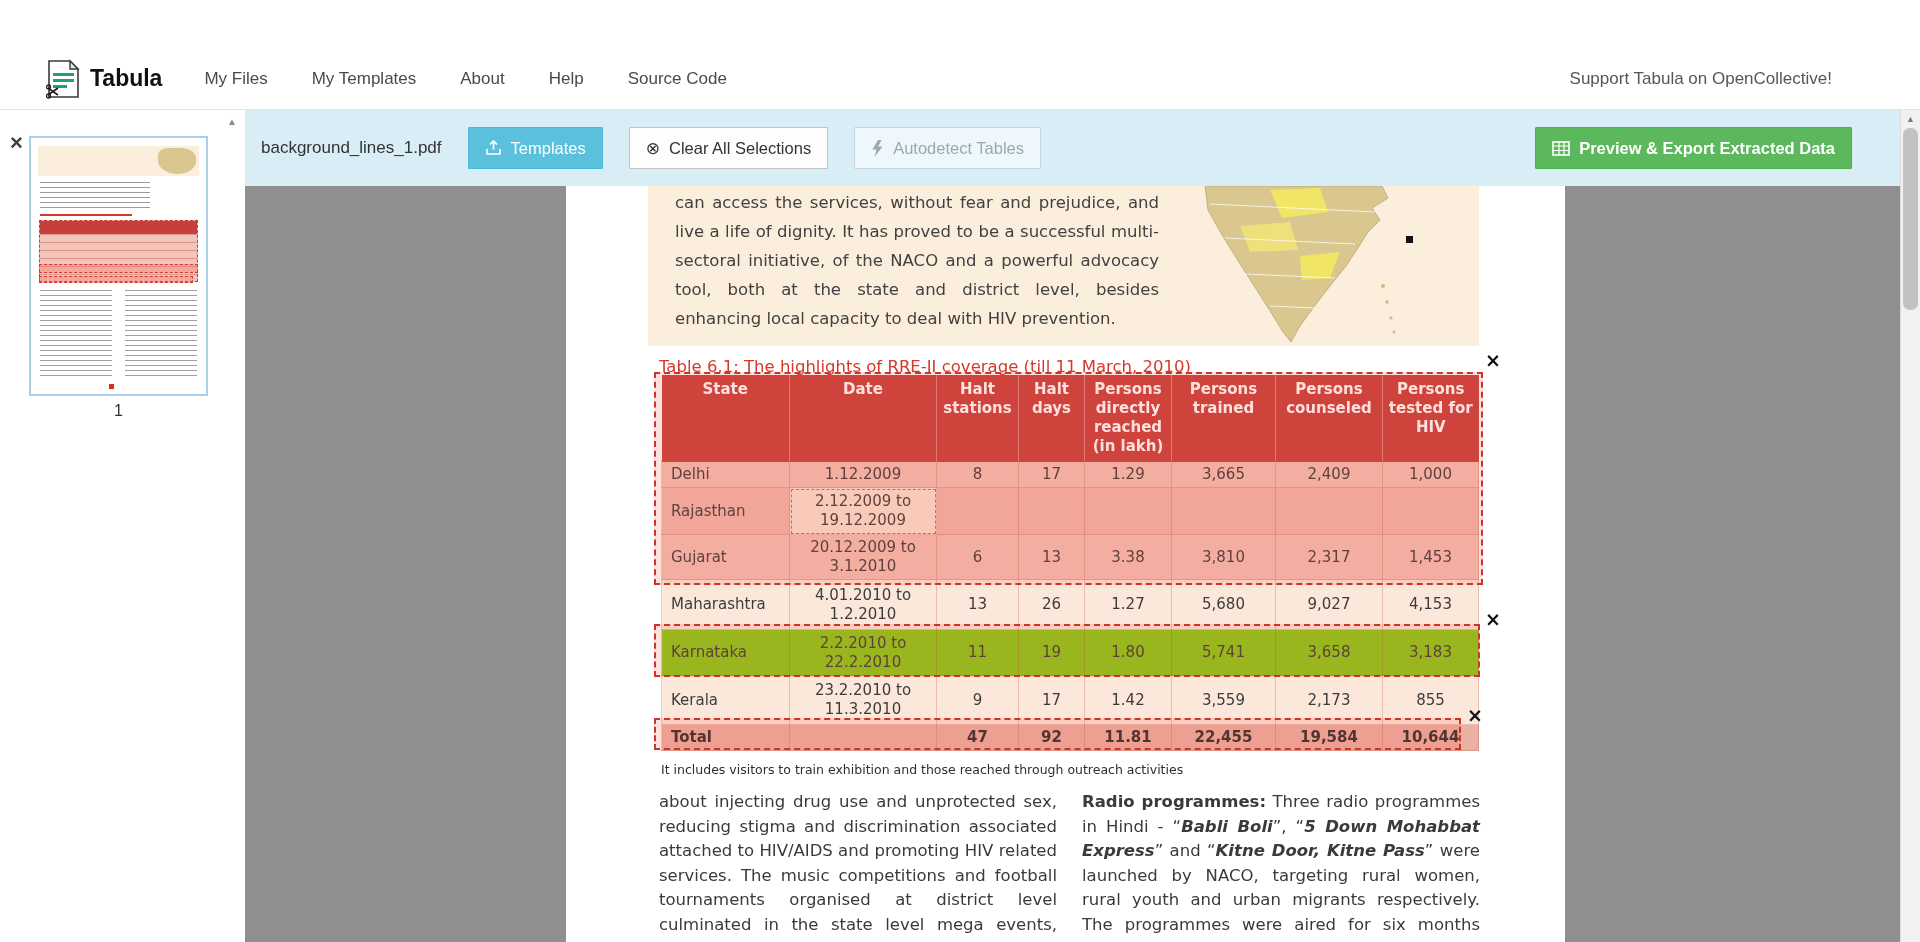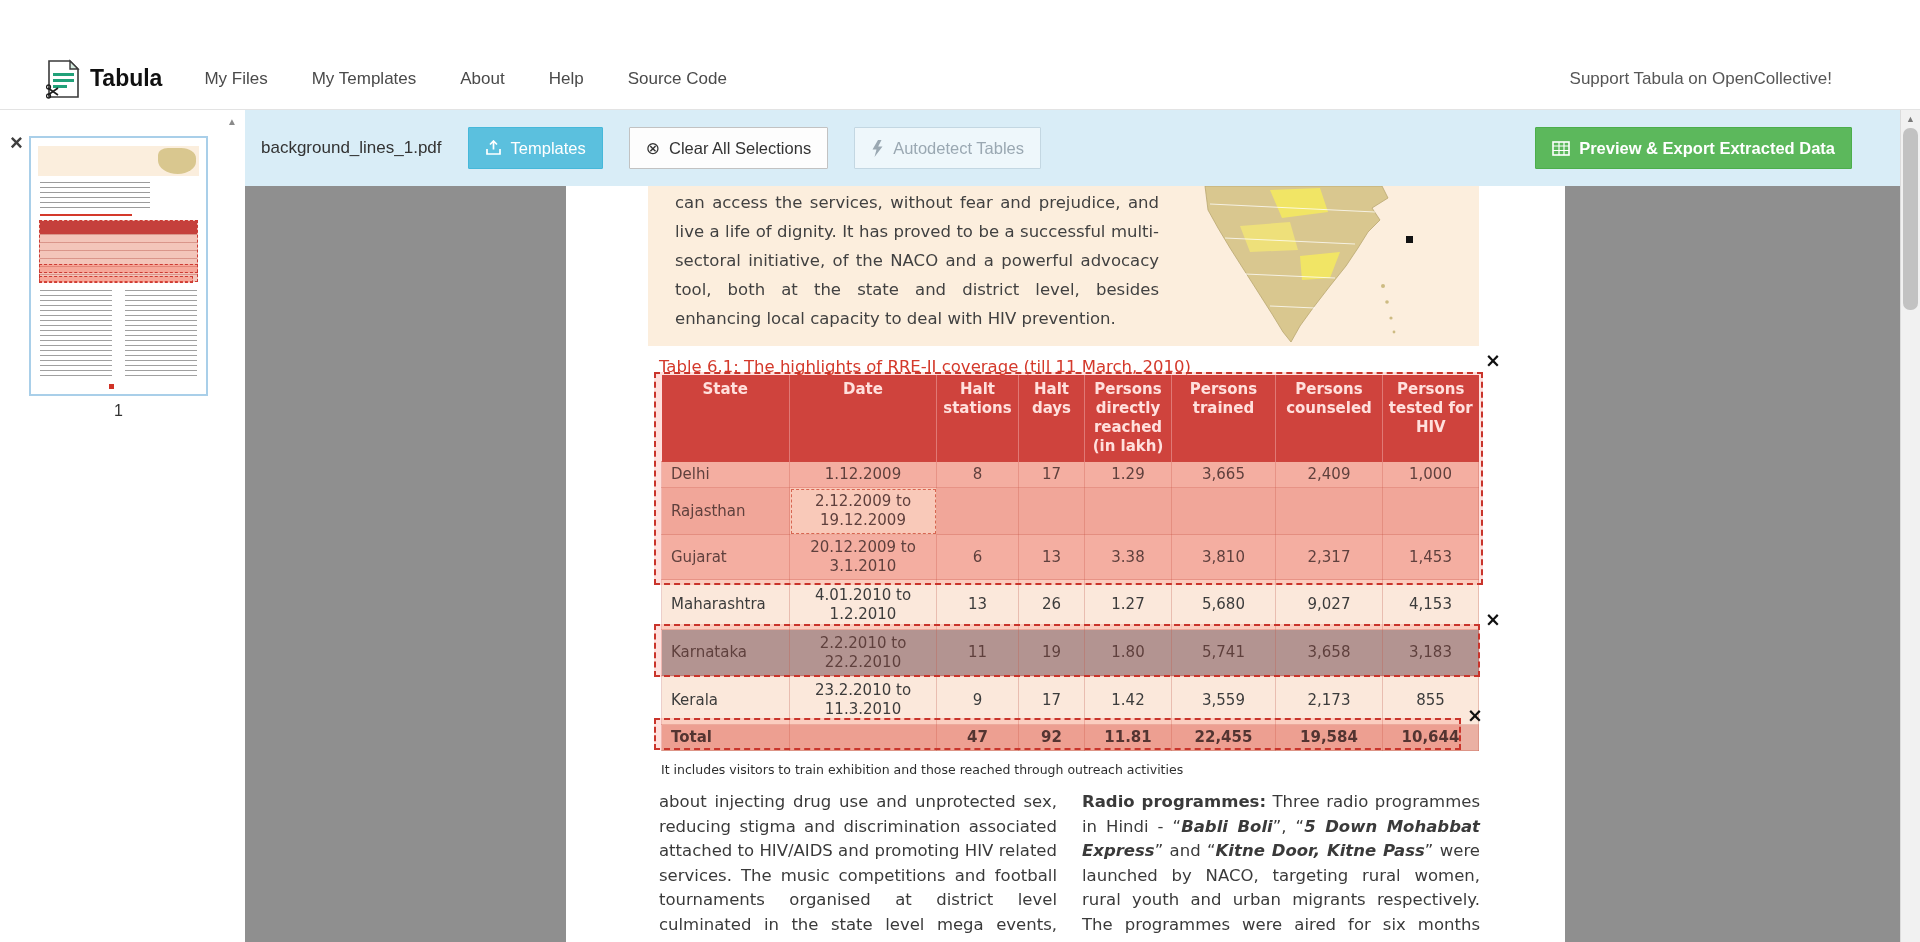--- a/index.html
+++ b/index.html
@@ -72,21 +72,21 @@
   .pdf-table th { background:#c5403c; color:#fff; font-size:15px; font-weight:bold; line-height:19px;
                   padding:5px 3px; border-left:1px solid rgba(255,255,255,0.35); vertical-align:top; text-align:center; }
   .pdf-table th:first-child { border-left:none; }
   .pdf-table td { font-size:15px; line-height:19px; padding:3px 5px; border:1px solid rgba(185,80,66,0.28);
                   text-align:center; vertical-align:middle; }
   .pdf-table td:first-child { text-align:left; padding-left:9px; }
   .pdf-table tbody tr:nth-child(1) { background:#f2c2b6; height:25px; }
   .pdf-table tbody tr:nth-child(2) { background:#eeb9ac; height:47px; }
   .pdf-table tbody tr:nth-child(3) { background:#f2c2b6; height:45px; }
   .pdf-table tbody tr:nth-child(4) { background:#fbe8db; height:50px; }
-  .pdf-table tbody tr:nth-child(5) { background:#a3a3a3; height:46px; }
+  .pdf-table tbody tr:nth-child(5) { background:#84cc16; height:46px; }
   .pdf-table tbody tr:nth-child(6) { background:#fbe8db; height:49px; }
   .pdf-table tbody tr:nth-child(7) { background:#eab0a3; height:26px; font-weight:bold; color:#2e2e2e; }
   .cell-highlight { background:#f8e3d3; outline:1px dashed #d06a55; outline-offset:-2px; }
 
   .footnote { position:absolute; left:95px; top:576px; font-size:12.5px; color:#2e2e2e; white-space:nowrap; }
   .col-text { position:absolute; top:604px; width:398px; font-size:16.5px; line-height:24.5px;
               text-align:justify; color:#3a3a3a; }
   .col-left { left:93px; } .col-right { left:516px; }
 
   .selection { position:absolute; border:2px dashed #c9342b; background:rgba(255,82,66,0.18); cursor:move; }

